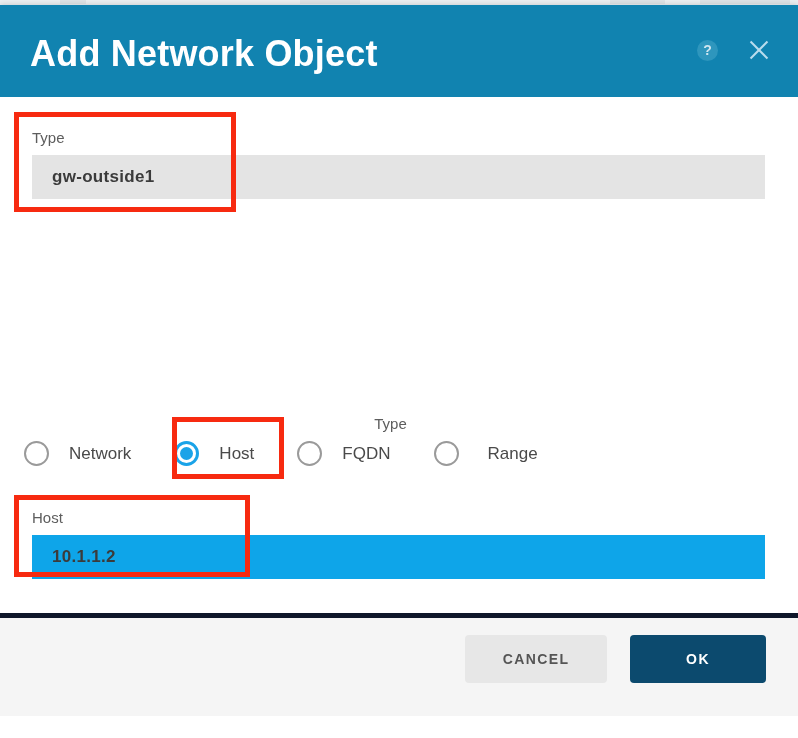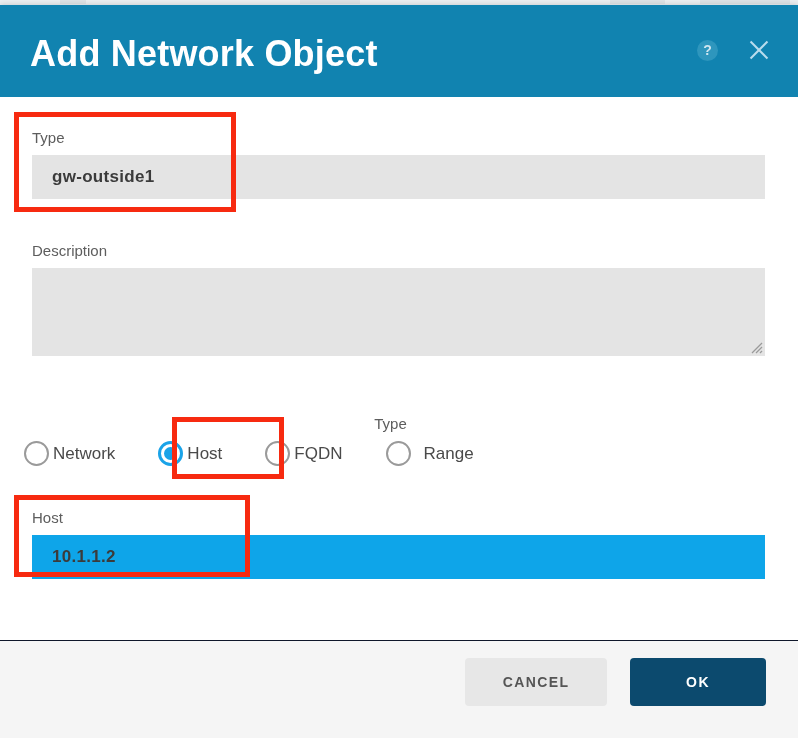--- a/index.html
+++ b/index.html
@@ -195,44 +195,44 @@
     content: "";
     position: absolute;
     left: 3px; top: 3px;
     width: 13px; height: 13px;
     border-radius: 50%;
     background: #1aa3e8;
   }
   .radio-label {
     font-size: 17px;
     color: #4a4a4a;
-    margin-left: 4px;
+    margin-left: 20px;
     white-space: nowrap;
   }
 
   .hint-text {
     position: absolute;
     left: 36px;
     top: 587px;
     font-size: 13px;
     font-style: italic;
     color: #b9b9b9;
     letter-spacing: 0.2px;
     white-space: nowrap;
   }
 
   
   .dialog-footer {
     position: absolute;
     left: 0;
-    top: 635px;
+    top: 608px;
     width: 798px;
     height: 98px;
     background: #f5f5f5;
-    border-top: 1px solid #0f172a;
+    border-top: 5px solid #0f172a;
   }
   .footer-buttons {
     position: absolute;
     right: 32px;
     top: 17px;
     display: flex;
     align-items: center;
     gap: 23px;
   }
   .btn {
@@ -288,31 +288,20 @@
       </div>
     </div>
 
     <div class="dialog-body">
 
       <div class="field" style="top:32px;">
         <label class="field-label">Type</label>
         <input class="text-input" type="text" value="gw-outside1" style="">
       </div>
 
-      <div class="field" style="top:145px;">
-        <label class="field-label">Description</label>
-        <div class="desc-wrap">
-          <textarea class="desc-area" placeholder="" style=""></textarea>
-          <svg class="resize-grip" viewBox="0 0 16 16">
-            <line x1="15" y1="5" x2="5" y2="15" stroke="#9a9a9a" stroke-width="1.2"></line>
-            <line x1="15" y1="9" x2="9" y2="15" stroke="#9a9a9a" stroke-width="1.2"></line>
-            <line x1="15" y1="13" x2="13" y2="15" stroke="#9a9a9a" stroke-width="1.2"></line>
-          </svg>
-        </div>
-      </div>
 
       <div class="type-group">
         <label class="field-label">Type</label>
         <div class="radio-row">
           <div class="radio-opt" style="margin-left:0px;">
             <span class="radio-circle"></span>
             <span class="radio-label">Network</span>
           </div>
           <div class="radio-opt selected" style="margin-left:43px;">
             <span class="radio-circle"></span>

